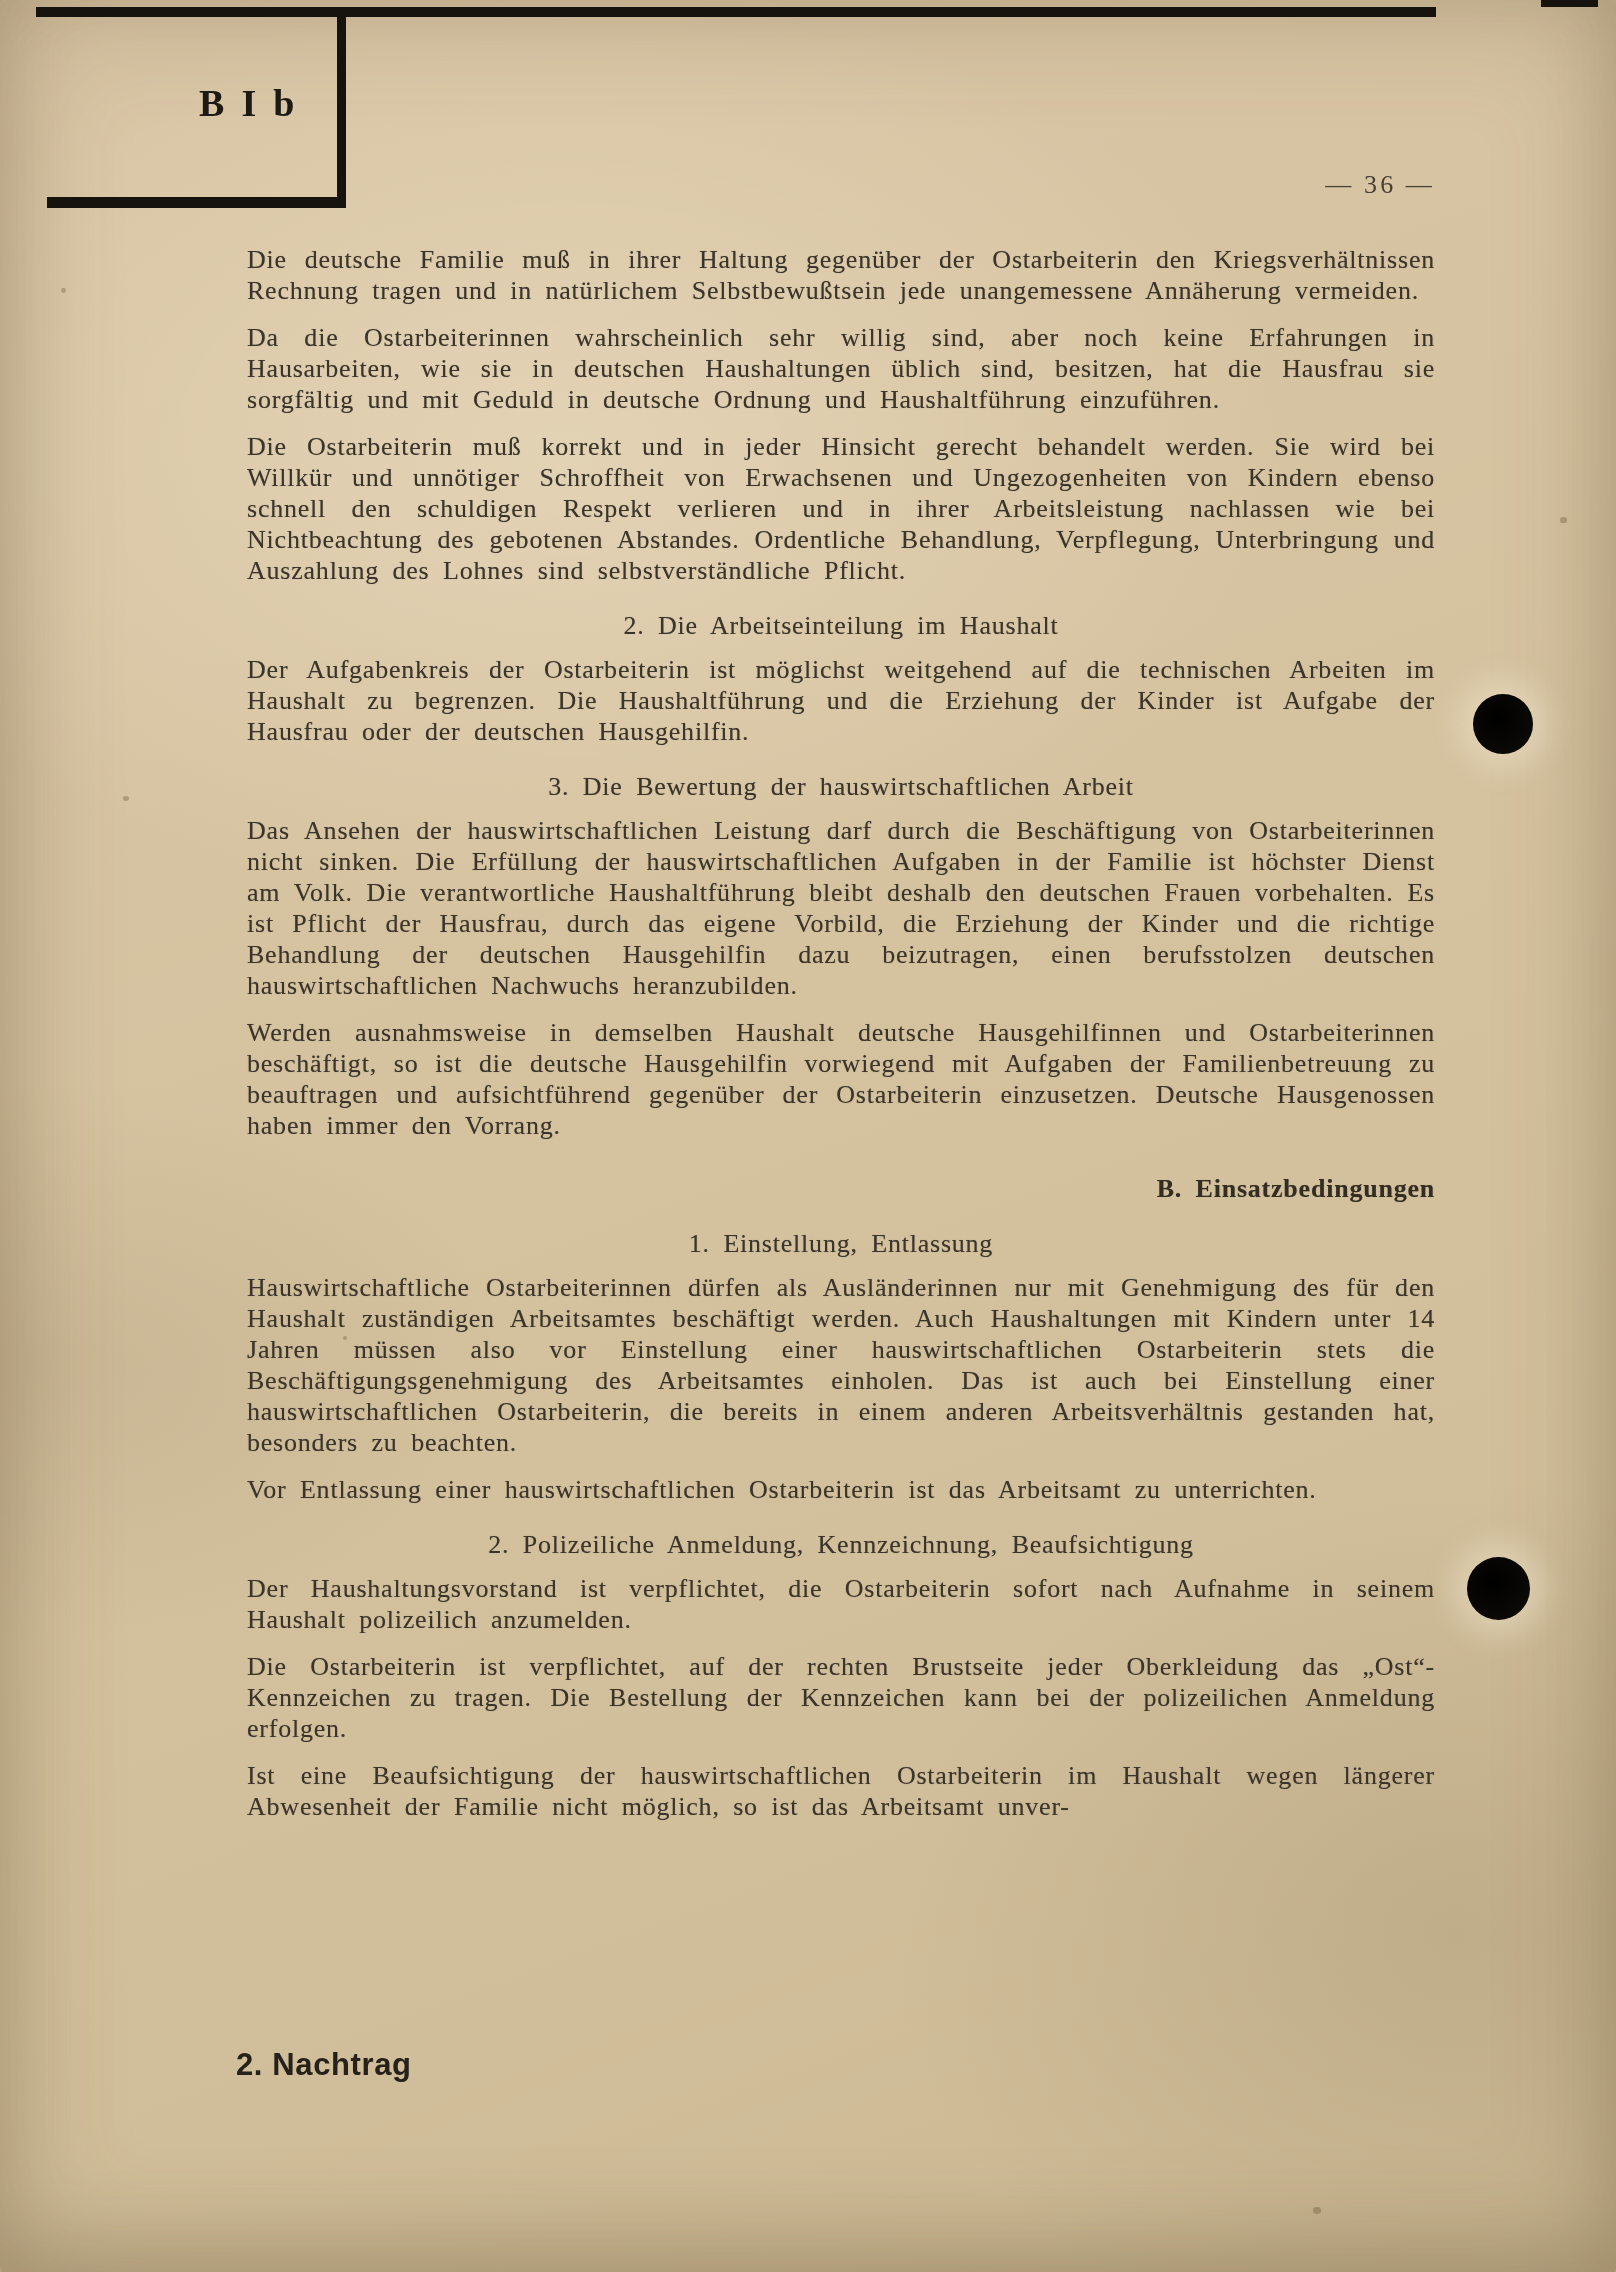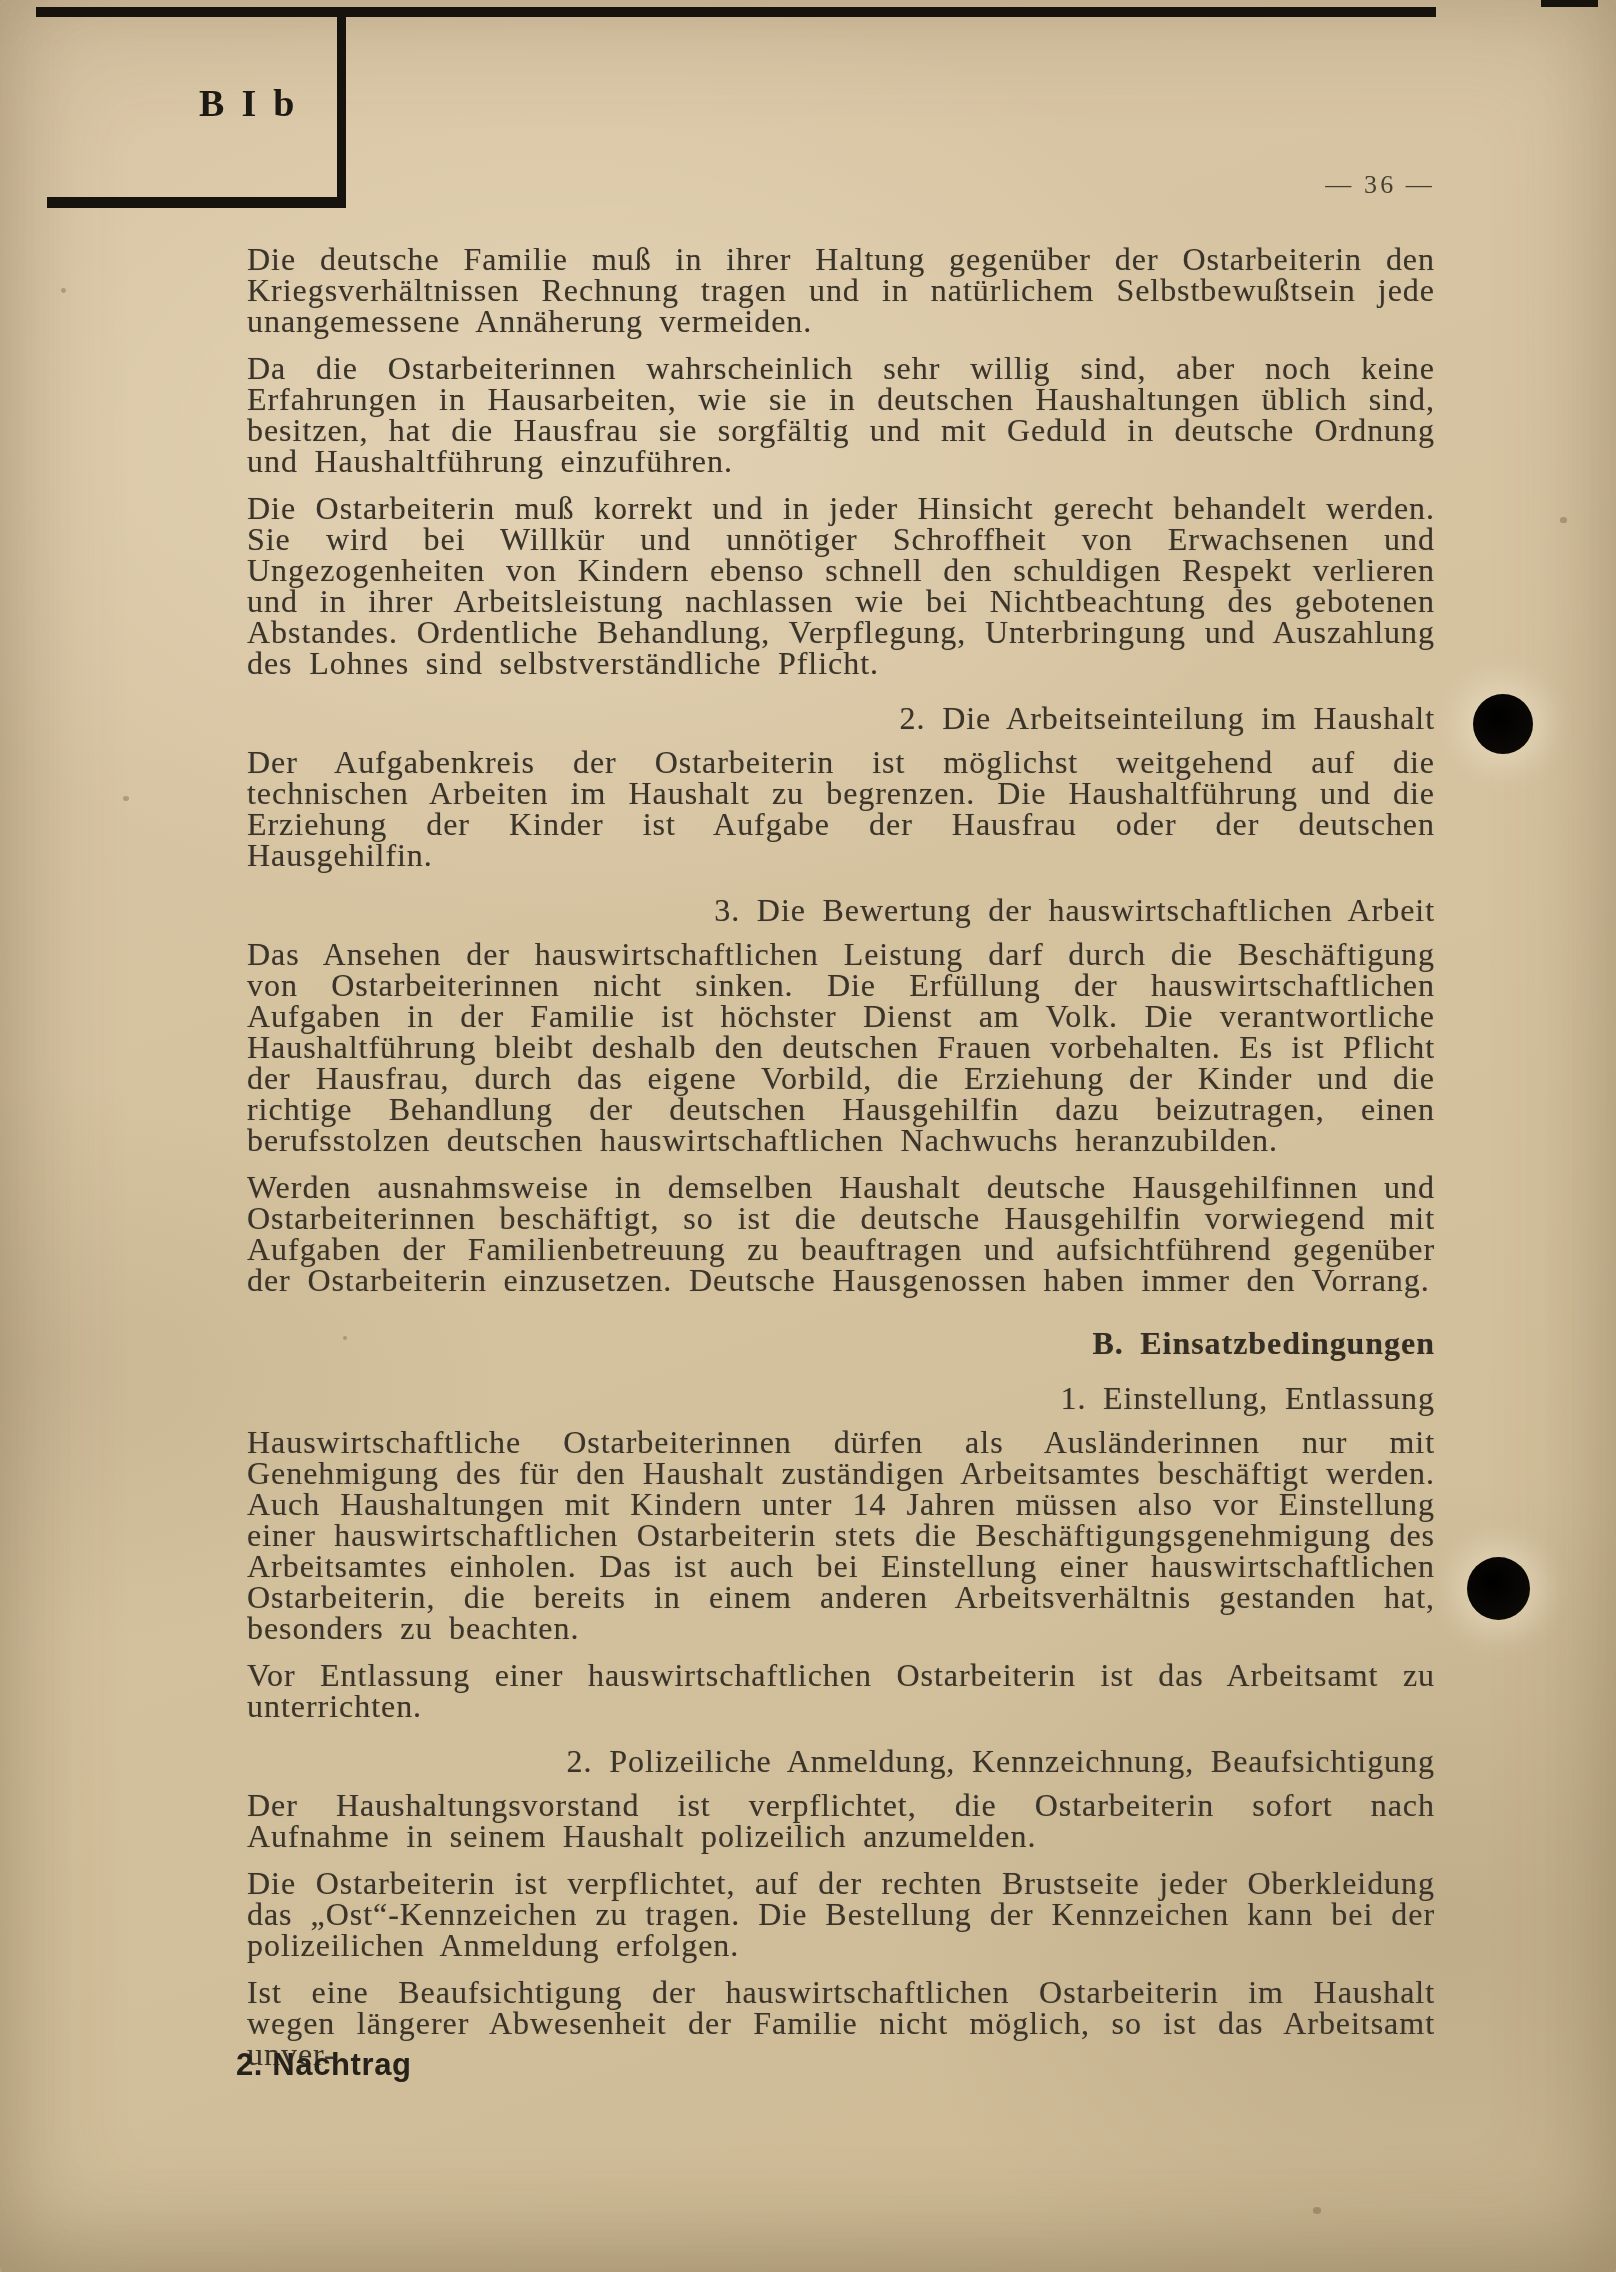--- a/index.html
+++ b/index.html
@@ -33,32 +33,32 @@
   }
   .page-number {
     position: absolute; left: 247px; top: 170px; width: 1188px;
     text-align: right; font-size: 26px; color: #464033;
     letter-spacing: 0.12em;
   }
 
   .text-column {
     position: absolute; left: 247px; top: 244px; width: 1188px;
     color: #3a342a;
-    font-size: 32px; line-height: 31px;
+    font-size: 26px; line-height: 31px;
     letter-spacing: 0.030em; word-spacing: 0.24em;
     text-shadow: 0 0 0.8px rgba(58,52,42,0.35);
   }
   .para {
     margin: 0 0 16px 0;
     text-align: justify;
     text-align-last: left;
   }
   .subheading {
     margin: 24px 0 13px 0;
-    text-align: right;
+    text-align: center;
   }
   .section-heading {
     margin: 32px 0 9.7px 0;
     text-align: right;
     font-weight: bold;
     color: #332d23;
   }
 
   .footer-label {
     position: absolute; left: 236px; top: 2047px;

